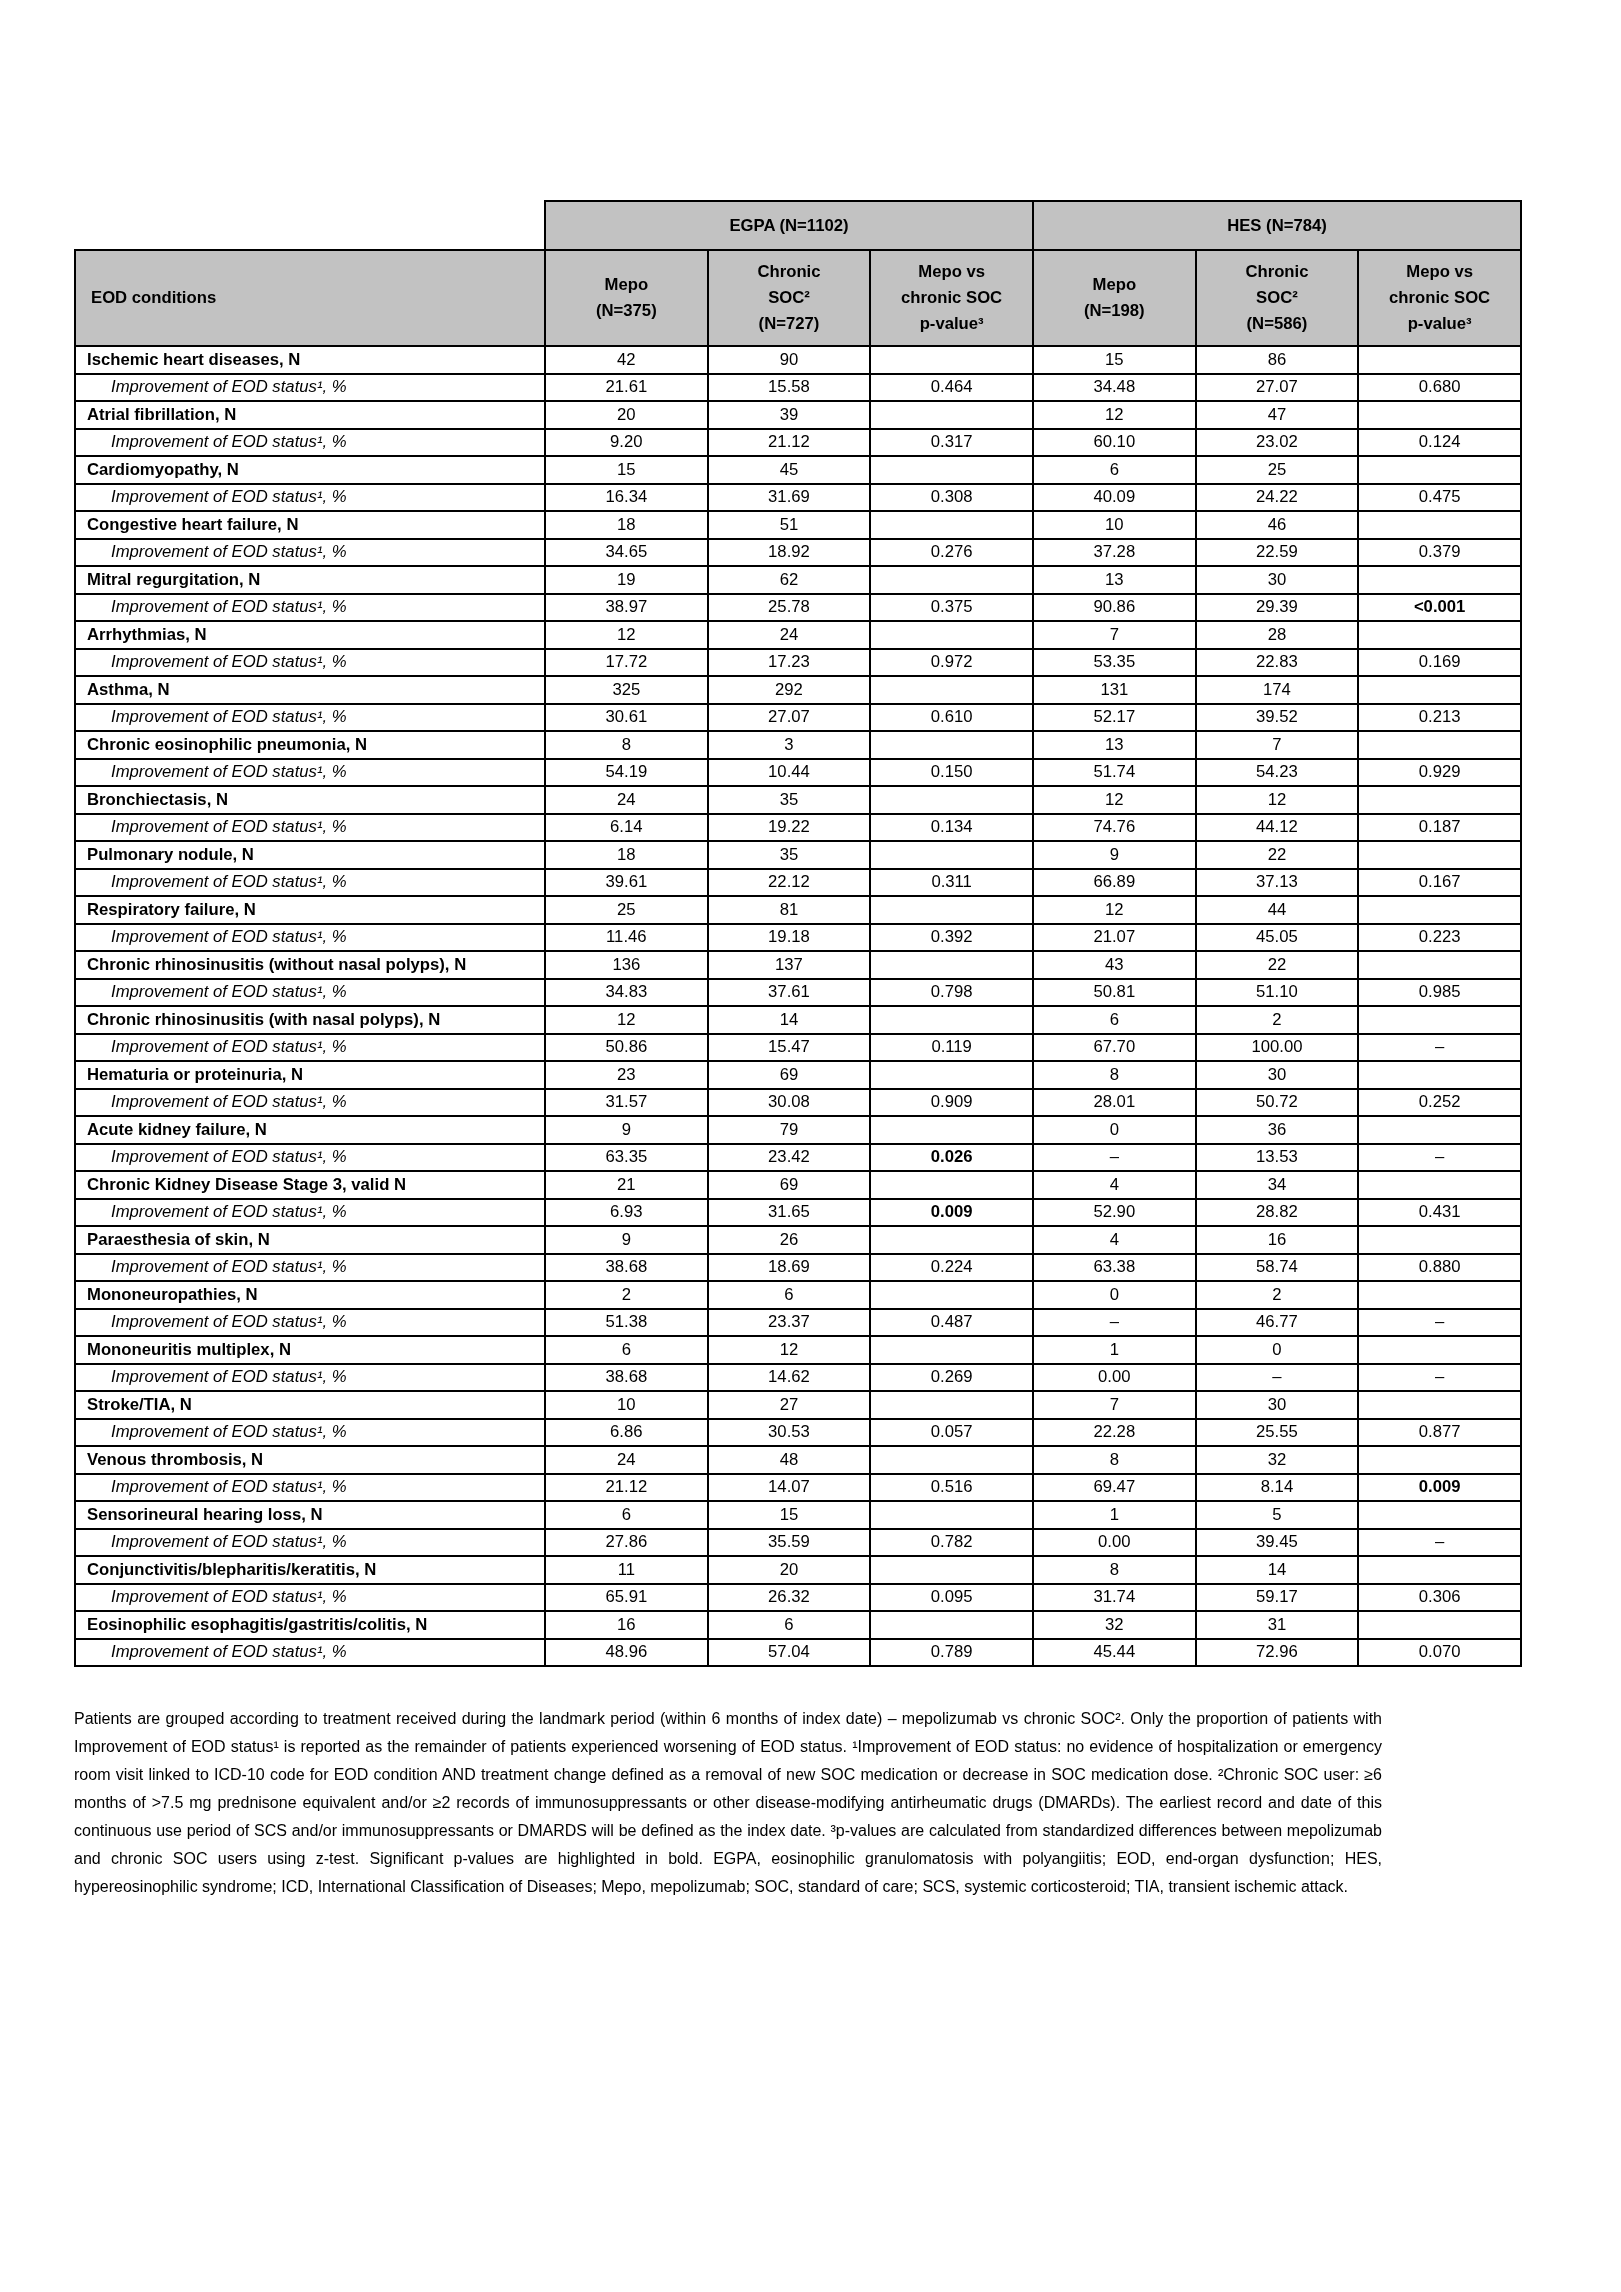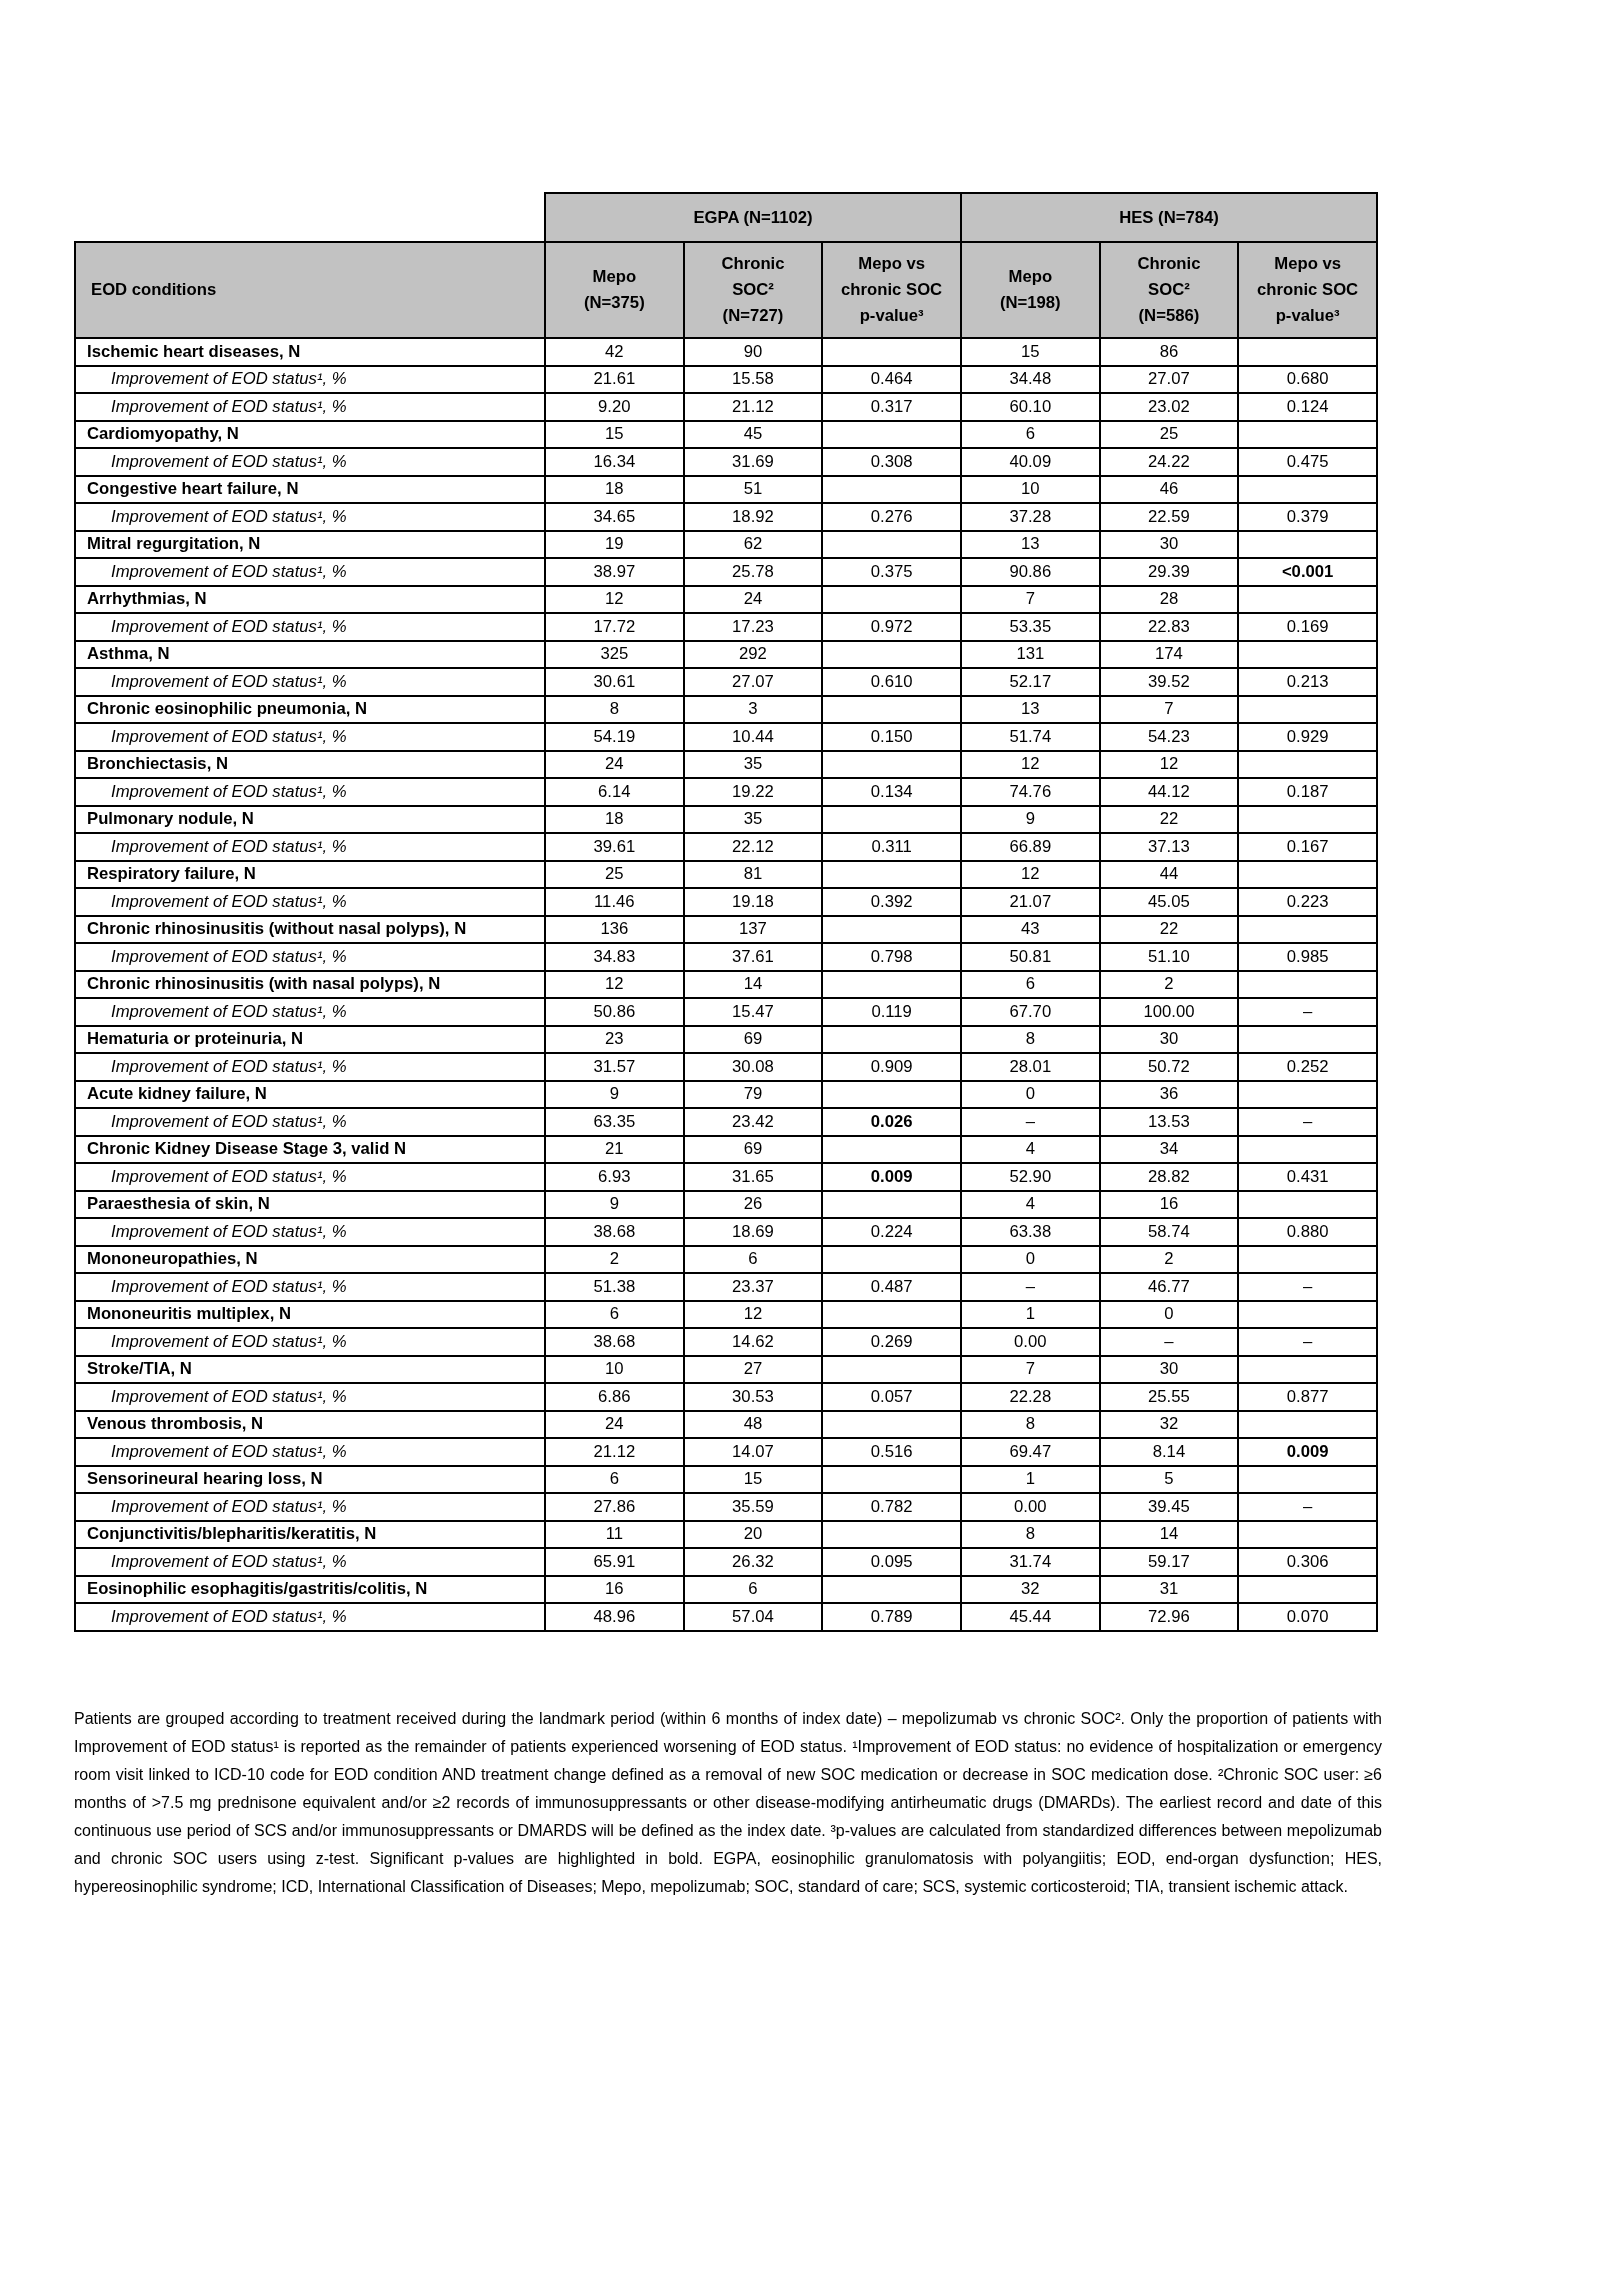--- a/index.html
+++ b/index.html
@@ -5,21 +5,21 @@
   html, body { margin: 0; padding: 0; background: #fff; }
   .page {
     position: relative;
     width: 1621px;
     height: 2293px;
     background: #ffffff;
     font-family: "Liberation Sans", sans-serif;
     color: #000;
     overflow: hidden;
   }
-  .tablewrap { position: absolute; left: 74px; top: 192px; width: 1304px; }
+  .tablewrap { position: absolute; left: 74px; top: 200px; width: 1448px; }
   table { border-collapse: collapse; table-layout: fixed; width: 100%; }
   th, td { padding: 0 3.9px; font-size: 16.7px; overflow: hidden; }
 
   
   .spacer { border: none; background: #fff; }
   .group {
     background: #c2c2c2; border: 2px solid #000; border-top: 2.9px solid #000;
     font-weight: bold; text-align: center; height: 47px;
   }
   .cond-head {
@@ -107,20 +107,29 @@
           </tr>
           <tr class="pct-row">
             <td class="imp-cell">Improvement of EOD status¹, %</td>
             <td class="num">21.61</td>
             <td class="num">15.58</td>
             <td class="num">0.464</td>
             <td class="num gdiv">34.48</td>
             <td class="num">27.07</td>
             <td class="num lastcol">0.680</td>
           </tr>
+          <tr class="n-row">
+            <td class="cond-cell">Atrial fibrillation, N</td>
+            <td class="num">20</td>
+            <td class="num">39</td>
+            <td class="num"></td>
+            <td class="num gdiv">12</td>
+            <td class="num">47</td>
+            <td class="num lastcol"></td>
+          </tr>
           <tr class="pct-row">
             <td class="imp-cell">Improvement of EOD status¹, %</td>
             <td class="num">9.20</td>
             <td class="num">21.12</td>
             <td class="num">0.317</td>
             <td class="num gdiv">60.10</td>
             <td class="num">23.02</td>
             <td class="num lastcol">0.124</td>
           </tr>
           <tr class="n-row">

